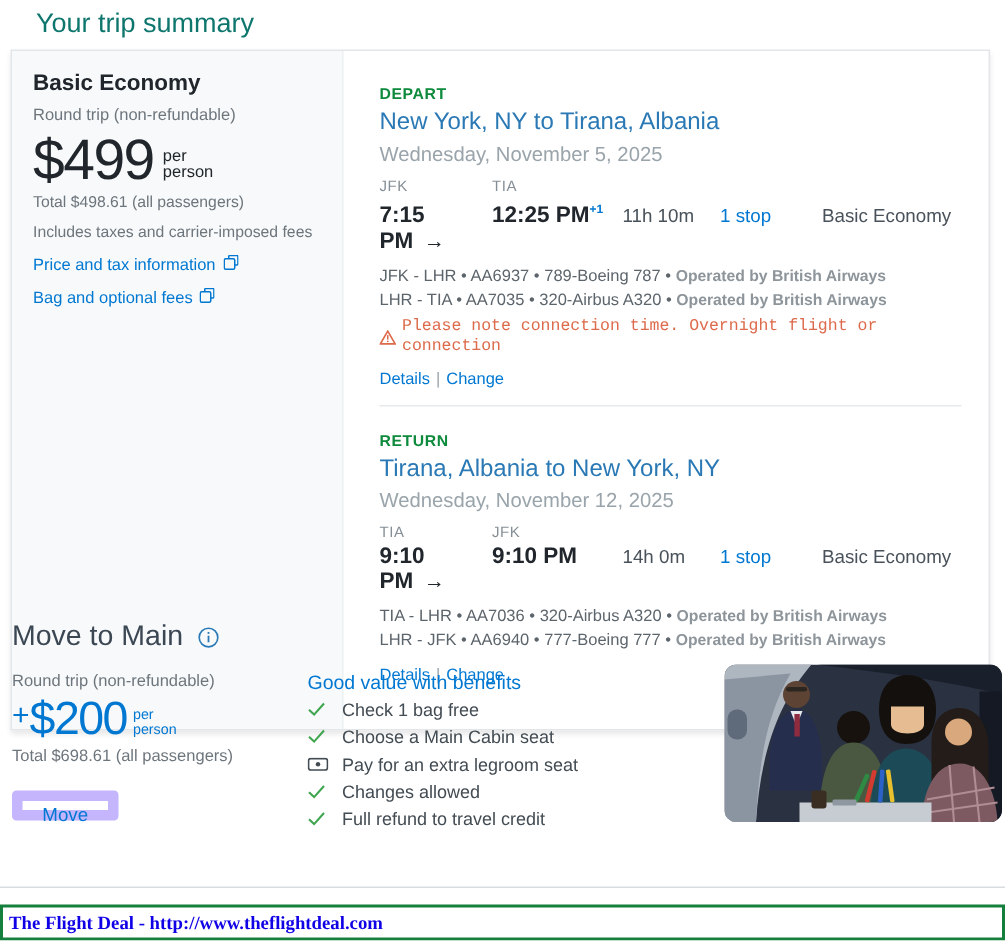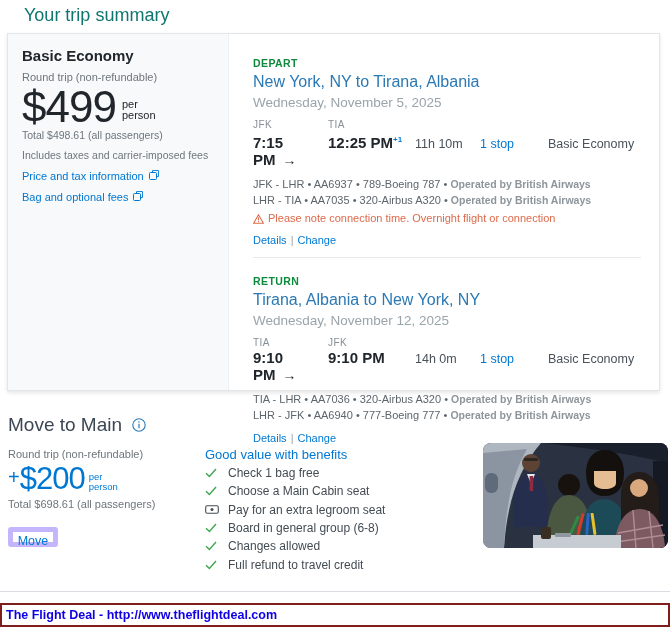--- a/index.html
+++ b/index.html
@@ -1,29 +1,29 @@
 <!DOCTYPE html>
 <html><head>
 <meta charset="utf-8">
 <style>
   html,body{margin:0;padding:0;background:#fff;}
   body{width:670px;height:627px;position:relative;overflow:hidden;
        font-family:"Liberation Sans",sans-serif;-webkit-font-smoothing:antialiased;}
   .page-title{position:absolute;left:24px;top:5px;font-size:18px;color:#0f766e;}
 
   
-  .card{position:absolute;left:7px;top:33px;width:653px;height:358px;background:#fff;
+  .card{position:absolute;left:7px;top:33px;width:653px;height:454px;background:#fff;
         border:1px solid #e2e6e9;box-shadow:0 2px 4px rgba(0,0,0,.10);box-sizing:border-box;}
   .card-left{position:absolute;left:0;top:0;width:221px;height:100%;background:#f7f9fa;
              border-right:1px solid #eef1f3;padding:13px 14px;box-sizing:border-box;}
   .fare-name{font-size:15px;font-weight:bold;color:#20262b;}
   .muted{color:#6e767d;}
   .fare-trip{font-size:11px;margin-top:7px;}
   .price-row{display:flex;align-items:flex-start;margin-top:7px;}
-  .price-big{font-size:44px;letter-spacing:-1px;color:#20262b;line-height:34px;text-align:center;}
+  .price-big{font-size:38px;letter-spacing:-1px;color:#20262b;line-height:34px;text-align:center;}
   .per-block{font-size:11px;line-height:11px;color:#20262b;margin-left:6px;margin-top:9px;}
   .fare-total{font-size:10.5px;margin-top:5px;}
   .fare-note{font-size:10.5px;margin-top:8px;}
   .fare-link{font-size:11px;color:#0078d2;margin-top:9px;display:flex;align-items:center;cursor:pointer;}
   .popup-ic{margin-left:5px;display:inline-block;}
 
   .card-right{position:absolute;left:221px;top:0;right:0;height:100%;
               padding:24px 18px 0 24px;box-sizing:border-box;}
   .flight-label{font-size:10.5px;font-weight:bold;color:#0e8a3c;letter-spacing:.4px;line-height:11px;}
   .route{font-size:16px;color:#2a79b5;line-height:16px;margin-top:1px;padding-top:4px;box-sizing:border-box;}
@@ -32,55 +32,55 @@
   .c1{width:75px;}.c2{width:87px;}.c3{width:65px;}.c4{width:68px;}
   .times-row{display:flex;align-items:baseline;margin-top:1px;line-height:17px;}
   .time{font-size:15px;font-weight:bold;color:#20262b;}
   .arrow{font-weight:normal;font-size:14px;margin-left:7px;color:#20262b;}
   .sup{font-size:8px;color:#0078d2;vertical-align:super;font-weight:bold;}
   .dur,.cabin{font-size:12.5px;color:#49525a;}
   .stops{font-size:12.5px;color:#0078d2;cursor:pointer;}
   .segments{margin-top:7px;}
   .segment{font-size:11px;color:#5d656c;line-height:16px;}
   .operated{color:#8d959b;font-size:10.5px;font-weight:bold;}
-  .warning{display:flex;align-items:center;margin-top:4px;font-size:11px;color:#dd6a4b;line-height:13px;}
+  .warning{display:flex;align-items:center;margin-top:4px;font-size:11px;color:#dd6a4b;line-height:13px;font-family:Liberation Mono, monospace;}
   .warning svg{margin-right:4px;flex:none;}
   .details-row{margin-top:8px;font-size:11px;color:#0078d2;line-height:14px;}
   .pipe{color:#9aa3aa;margin:0 4px;}
   .link{cursor:pointer;}
   .seg-divider{border:0;border-top:1px solid #e7eaed;margin:10px 0 0;}
   .return-block{margin-top:18px;}
 
   
   .upsell-title{position:absolute;left:8px;top:414px;font-size:19px;color:#3c4754;
                 display:flex;align-items:center;}
   .info-ic{margin-left:10px;cursor:pointer;display:inline-flex;}
   .upsell-left{position:absolute;left:8px;top:448px;width:185px;}
   .up-trip{font-size:11px;line-height:12px;}
   .up-price{display:flex;align-items:flex-start;color:#0078d2;margin-top:4px;}
   .plus{font-size:20px;line-height:20px;margin-top:3px;}
   .up-amount{font-size:31px;line-height:29px;letter-spacing:-1px;}
   .up-per{font-size:9.5px;line-height:9.5px;color:#0078d2;margin-left:4px;margin-top:8px;}
   .up-total{font-size:11px;margin-top:5px;}
-  .move-btn{margin-top:17px;width:50px;height:20px;border:5px solid #c4b5fd;border-radius:3px;
+  .move-btn{margin-top:17px;width:71px;height:20px;border:7px solid #c4b5fd;border-radius:3px;
             background:#fff;color:#0078d2;font-size:12.5px;font-family:"Liberation Sans",sans-serif;
             cursor:pointer;line-height:18px;text-align:center;box-sizing:border-box;}
   .benefits{position:absolute;left:205px;top:448px;width:275px;}
   .benefits-title{font-size:13px;color:#0078d2;line-height:13px;}
   .benefit{display:flex;align-items:center;margin-top:6px;height:12.3px;}
   .b-ic{width:14px;flex:none;display:flex;align-items:center;}
   .b-text{font-size:12px;color:#434c53;margin-left:9px;white-space:nowrap;}
 
   .cabin-photo{position:absolute;left:483px;top:443px;width:185px;height:105px;}
 
   .page-divider{position:absolute;left:0;right:0;top:591px;border-top:1px solid #d9dde1;}
 
   
   .deal-banner{position:absolute;left:0;top:603px;width:670px;height:24px;box-sizing:border-box;
-               border:2px solid #7f1d1d;background:#fff;display:flex;align-items:center;}
+               border:2px solid #15803d;background:#fff;display:flex;align-items:center;font-family:Liberation Serif, serif;}
   .deal-text{font-size:12.5px;font-weight:bold;color:#0f00e6;padding-left:4px;white-space:nowrap;}
 </style>
 </head>
 <body>
 
 <div class="page-title">Your trip summary</div>
 
 <div class="card">
 
   <div class="card-left">
@@ -242,28 +242,20 @@
     <span class="b-text">Choose a Main Cabin seat</span>
   </div>
   <div class="benefit">
     <span class="b-ic">
         <svg width="14" height="9" viewBox="0 0 14 9">
           <rect x="0.7" y="0.7" width="12.6" height="7.6" rx="1.5" fill="none" stroke="#434c53" stroke-width="1.1"></rect>
           <circle cx="7" cy="4.5" r="1.5" fill="#434c53"></circle>
         </svg>
       </span>
     <span class="b-text">Pay for an extra legroom seat</span>
-  </div>
-  <div class="benefit">
-    <span class="b-ic">
-        <svg width="12" height="10" viewBox="0 0 12 10">
-          <path d="M1 5.2 L4.4 8.4 L11 1" fill="none" stroke="#3fa54e" stroke-width="1.4"></path>
-        </svg>
-      </span>
-    <span class="b-text">Board in general group (6-8)</span>
   </div>
   <div class="benefit">
     <span class="b-ic">
         <svg width="12" height="10" viewBox="0 0 12 10">
           <path d="M1 5.2 L4.4 8.4 L11 1" fill="none" stroke="#3fa54e" stroke-width="1.4"></path>
         </svg>
       </span>
     <span class="b-text">Changes allowed</span>
   </div>
   <div class="benefit">

